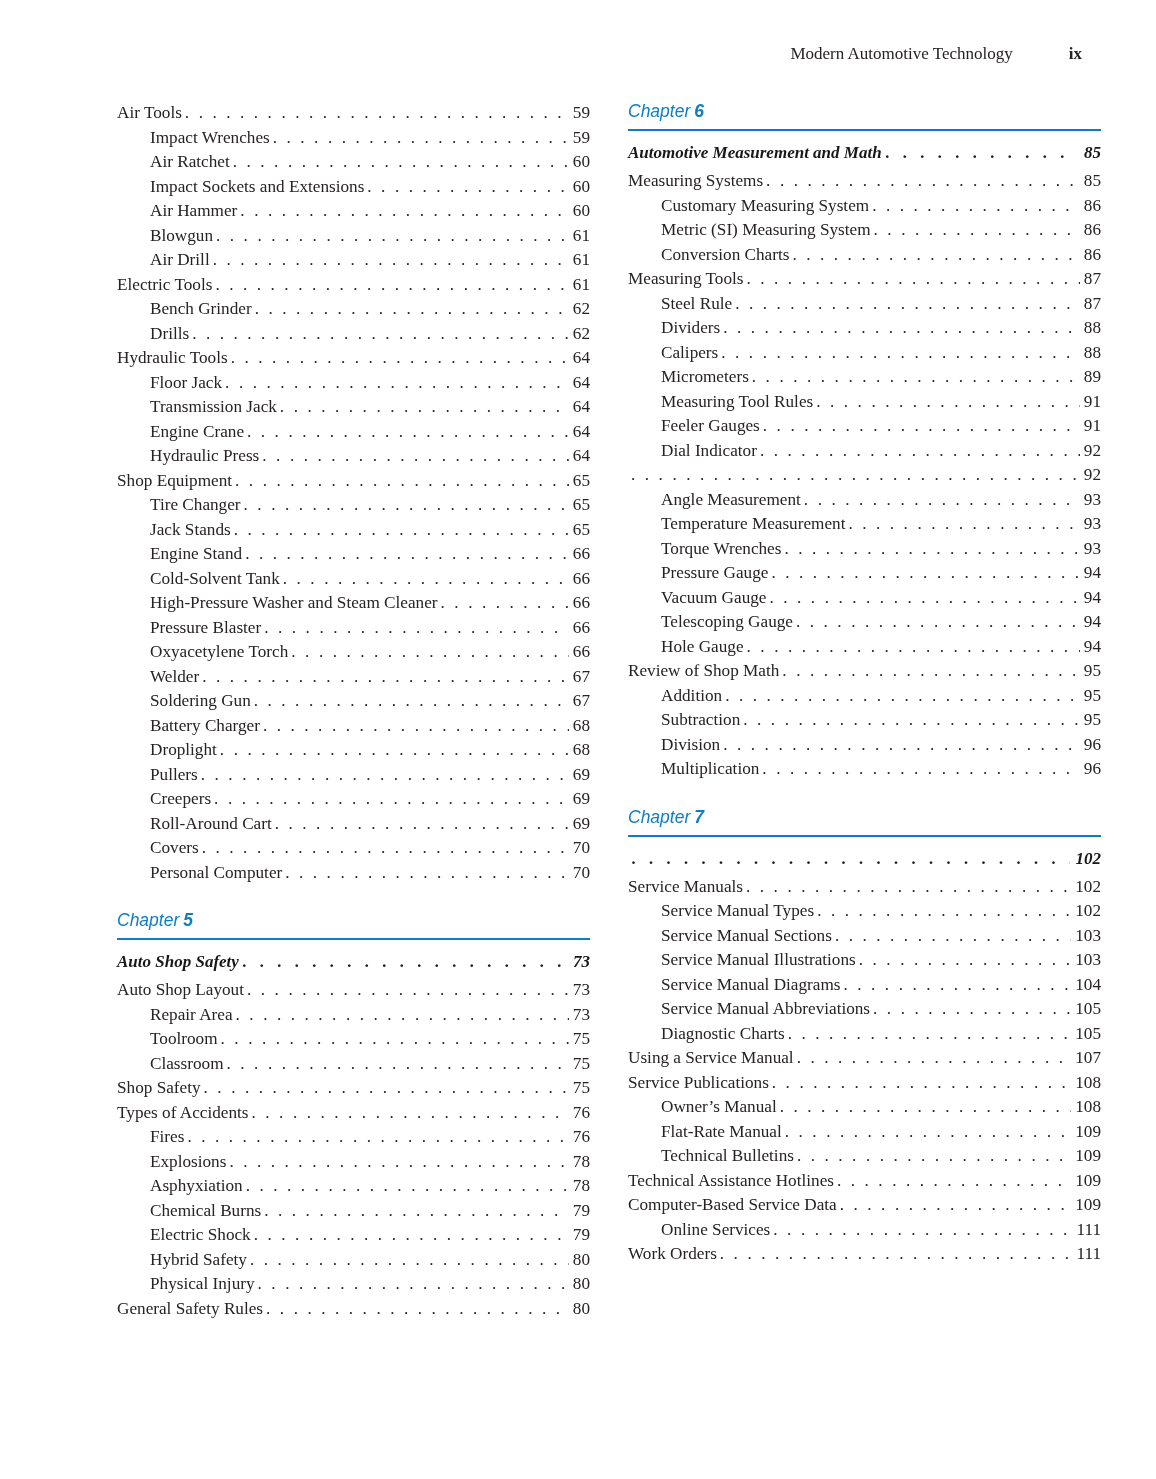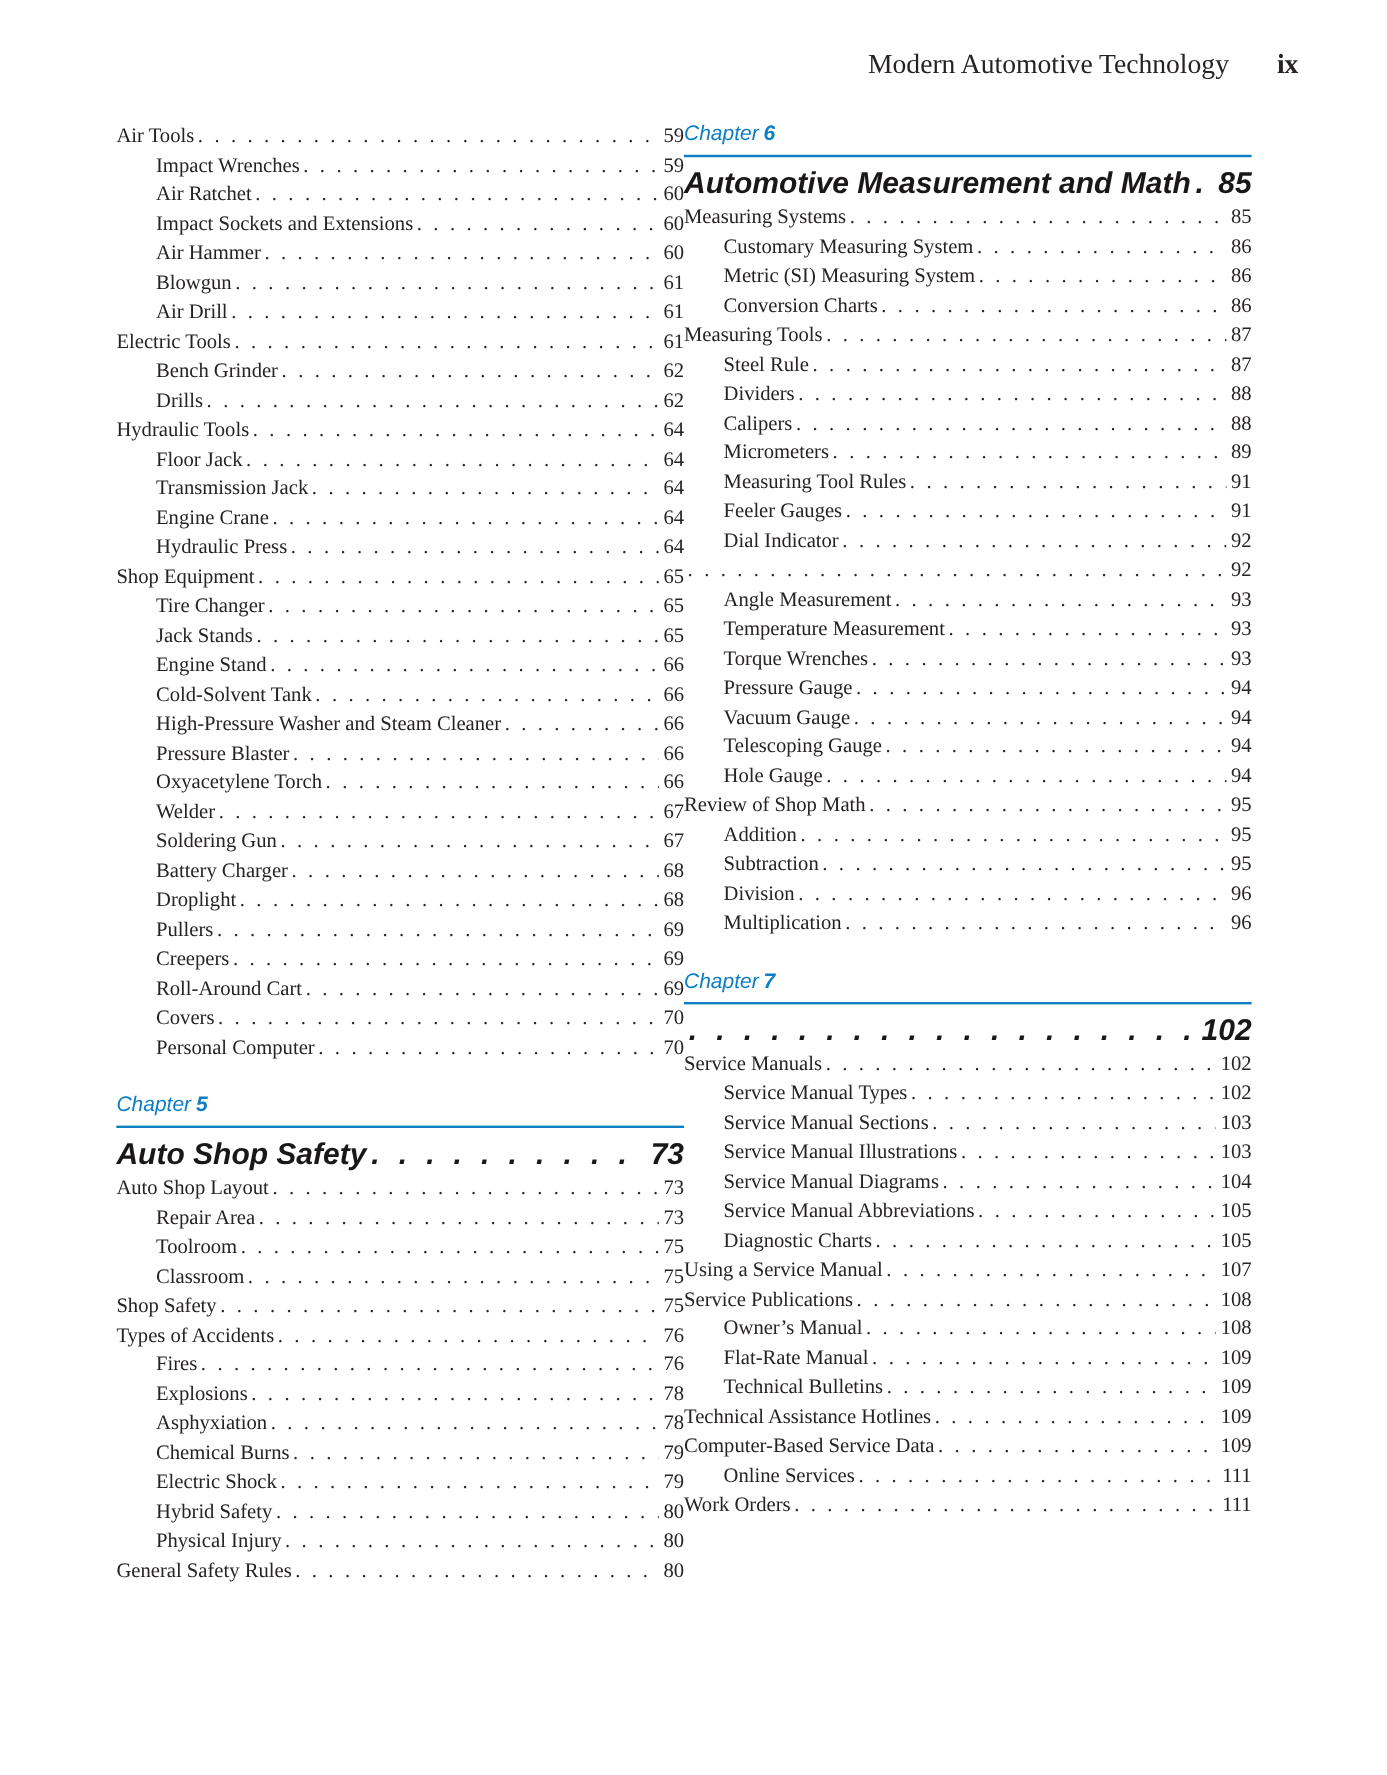--- a/index.html
+++ b/index.html
@@ -15,30 +15,32 @@
     width:1156px; height:1479px;
     padding:44px 74px 0 97px;
     position:relative;
     overflow:hidden;
   }
   
   .running-header {
     display:flex;
     justify-content:flex-end;
     align-items:baseline;
-    gap:40px;
-    font-size:23px;
+    gap:56px;
+    font-size:17px;
     line-height:20px;
   }
   .folio { font-weight:bold; }
 
   
   .columns {
     display:flex;
+    gap:38px;
     margin-top:37px;
+    margin-left:20px;
   }
   .col { width:473px; min-width:473px; }
 
   .block + .block { margin-top:25px; }
 
   
   .entry {
     display:flex;
     align-items:baseline;
     font-size:17.2px;
@@ -71,24 +73,25 @@
   .chapter-rule {
     height:2px;
     background:var(--accent);
     margin-top:7px;
   }
   .chapter-title-row {
     display:flex;
     align-items:baseline;
     font-weight:700;
     font-style:italic;
-    font-size:25px;
+    font-size:17px;
     line-height:26px;
     margin:9px 0 3px 0;
     color:#1a1718;
+    font-family:Liberation Serif, serif;
   }
   .chapter-title-row .dots { margin:0 6px 0 4px; }
   .chapter-title-row .dots::after {
     letter-spacing:4.5px;
     font-weight:700;
   }
   .ct-page { flex:0 0 auto; text-align:right; }
 </style>
 </head>
 <body style="color: rgb(39, 34, 35);">

